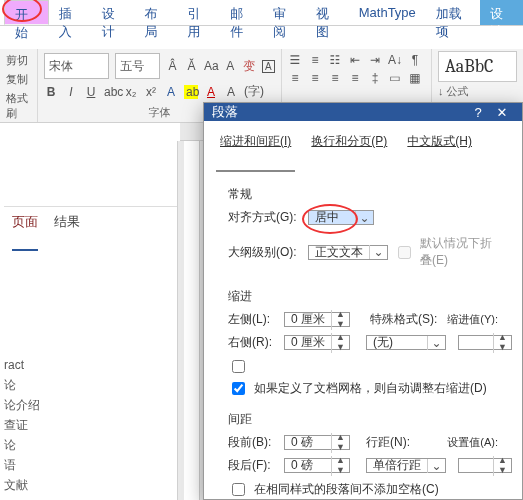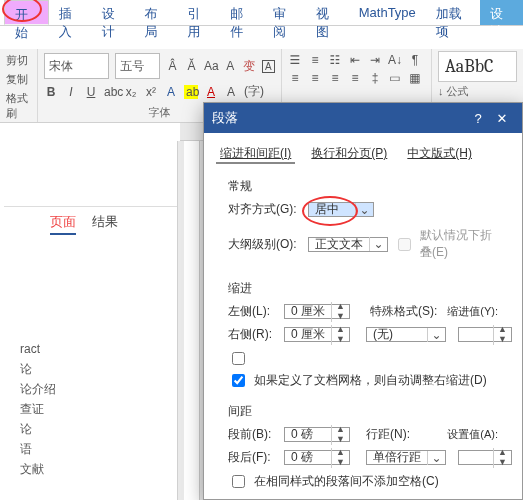--- a/index.html
+++ b/index.html
@@ -18,32 +18,32 @@
   .rrow { display:flex; align-items:center; gap:6px; margin:2px 0; color:#555; }
   .sel { border:1px solid #bbb; background:#fff; height:20px; font-size:12px; display:flex; align-items:center; padding:12px 4px; }
   .ico { width:14px; text-align:center; }
   .red-oval { position:absolute; border:2px solid #e33; border-radius:50%; pointer-events:none; }
 
   
   .ruler { height:18px; background:#e9e9e9; border-bottom:1px solid #ccc; margin-left:180px; }
   .workspace { display:flex; height:382px; }
   .leftpanel { width:178px; border-right:1px solid #d0d0d0; background:#fff; padding:6px 0 0 4px; font-size:12px; color:#444; }
   .lp-tabs { display:flex; gap:16px; padding:6px 8px 4px; font-size:13px; }
-  .lp-active { color:#ef4444; border-bottom:2px solid #2b579a; padding-bottom:2px;margin-left:38px; }
+  .lp-active { color:#7f1d1d; border-bottom:2px solid #2b579a; padding-bottom:18px; }
   .lp-body { position:relative; height:100%; }
-  .lp-list { position:absolute; top:100px; left:16px; font-size:12px; line-height:20px; color:#555; }
+  .lp-list { position:absolute; top:100px; left:0; font-size:12px; line-height:20px; color:#555; }
   .docbg { flex:1; background:#e9e9e9; position:relative; }
 
   
   .dialog { position:absolute; left:203px; top:102px; width:320px; height:398px; background:#fff; border:1px solid #999; box-shadow:0 5px 18px rgba(0,0,0,.35); display:flex; flex-direction:column; overflow:hidden; }
   .dtitle { background:#2b579a; color:#fff; height:30px; display:flex; align-items:center; padding:0 8px; font-size:13px; }
   .dtitle .sp { flex:1; }
   .dtitle .btn { width:24px; text-align:center; cursor:pointer; }
   .dtabs { display:flex; gap:12px; padding:10px 12px 6px; font-size:12px; }
-  .dtab { padding:2px 4px 0; }
+  .dtab { padding:2px 4px 20px; }
   .dtab.active { border-bottom:2px solid #888; }
   .section { padding:2px 24px; font-size:12px; }
   .sectitle { margin:6px 0 4px; }
   .frow { display:flex; align-items:center; gap:6px; margin:6px 0; }
   .flabel { min-width:74px; color:#333; }
   .flabel.sm { min-width:50px; }
   .combo { position:relative; display:inline-flex; align-items:center; border:1px solid #999; height:15px; background:#fff; }
   .combo .val { padding:0 6px; min-width:46px; font-size:12px; }
   .combo .dd { width:18px; text-align:center; border-left:1px solid #ccc; color:#555; }
   .combo.spin .dd { border-left:1px solid #ccc; font-size:9px; line-height:9px; display:flex; flex-direction:column; }

